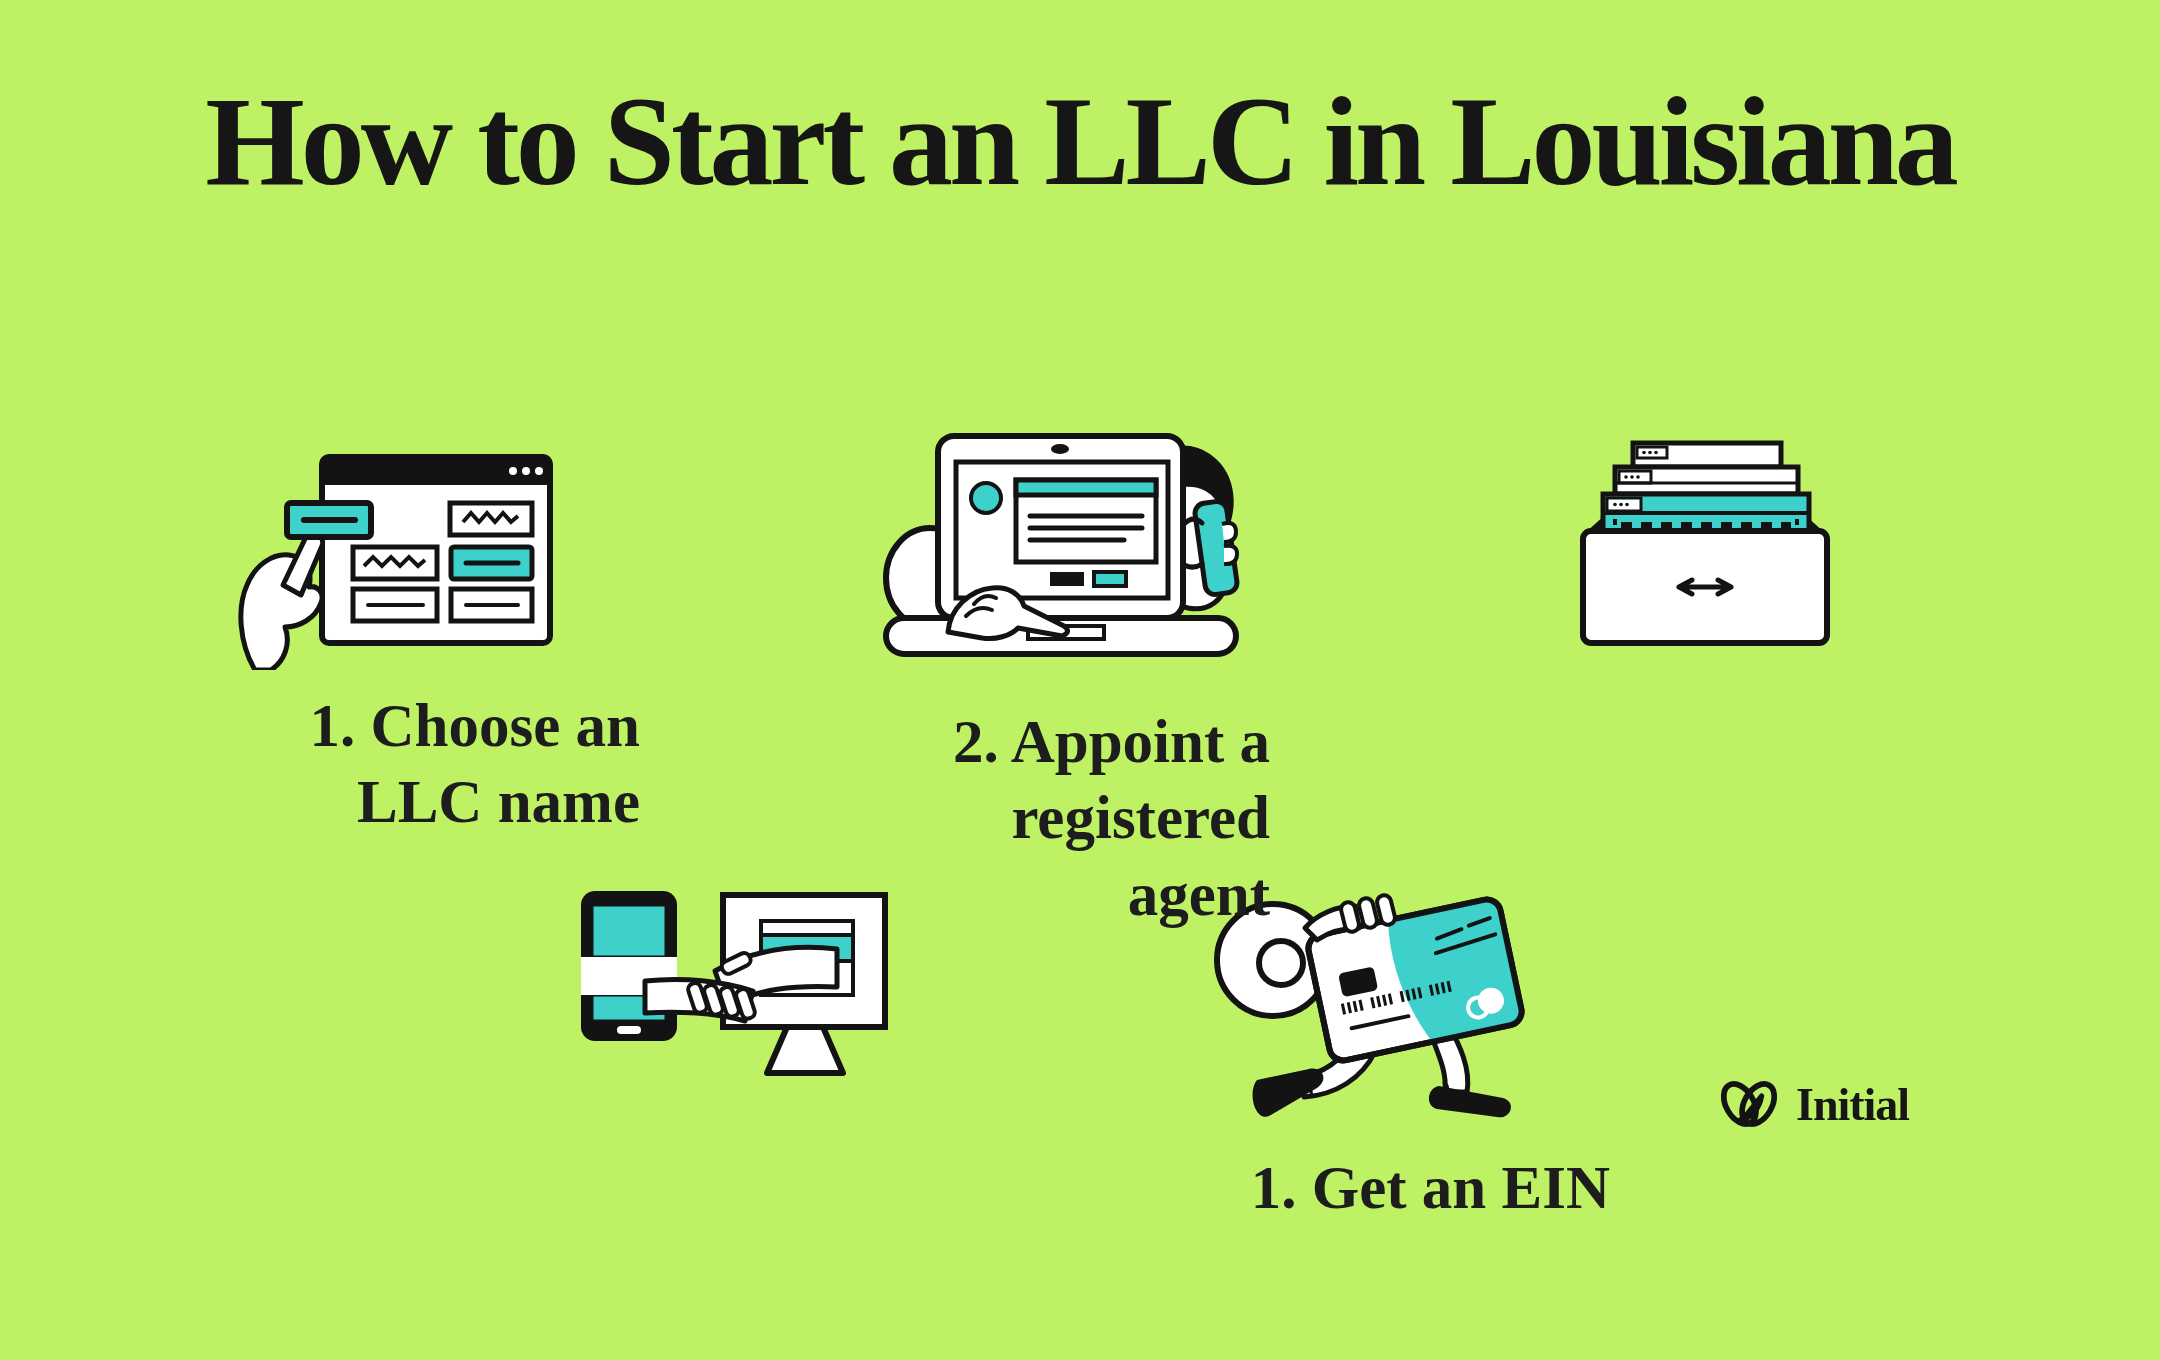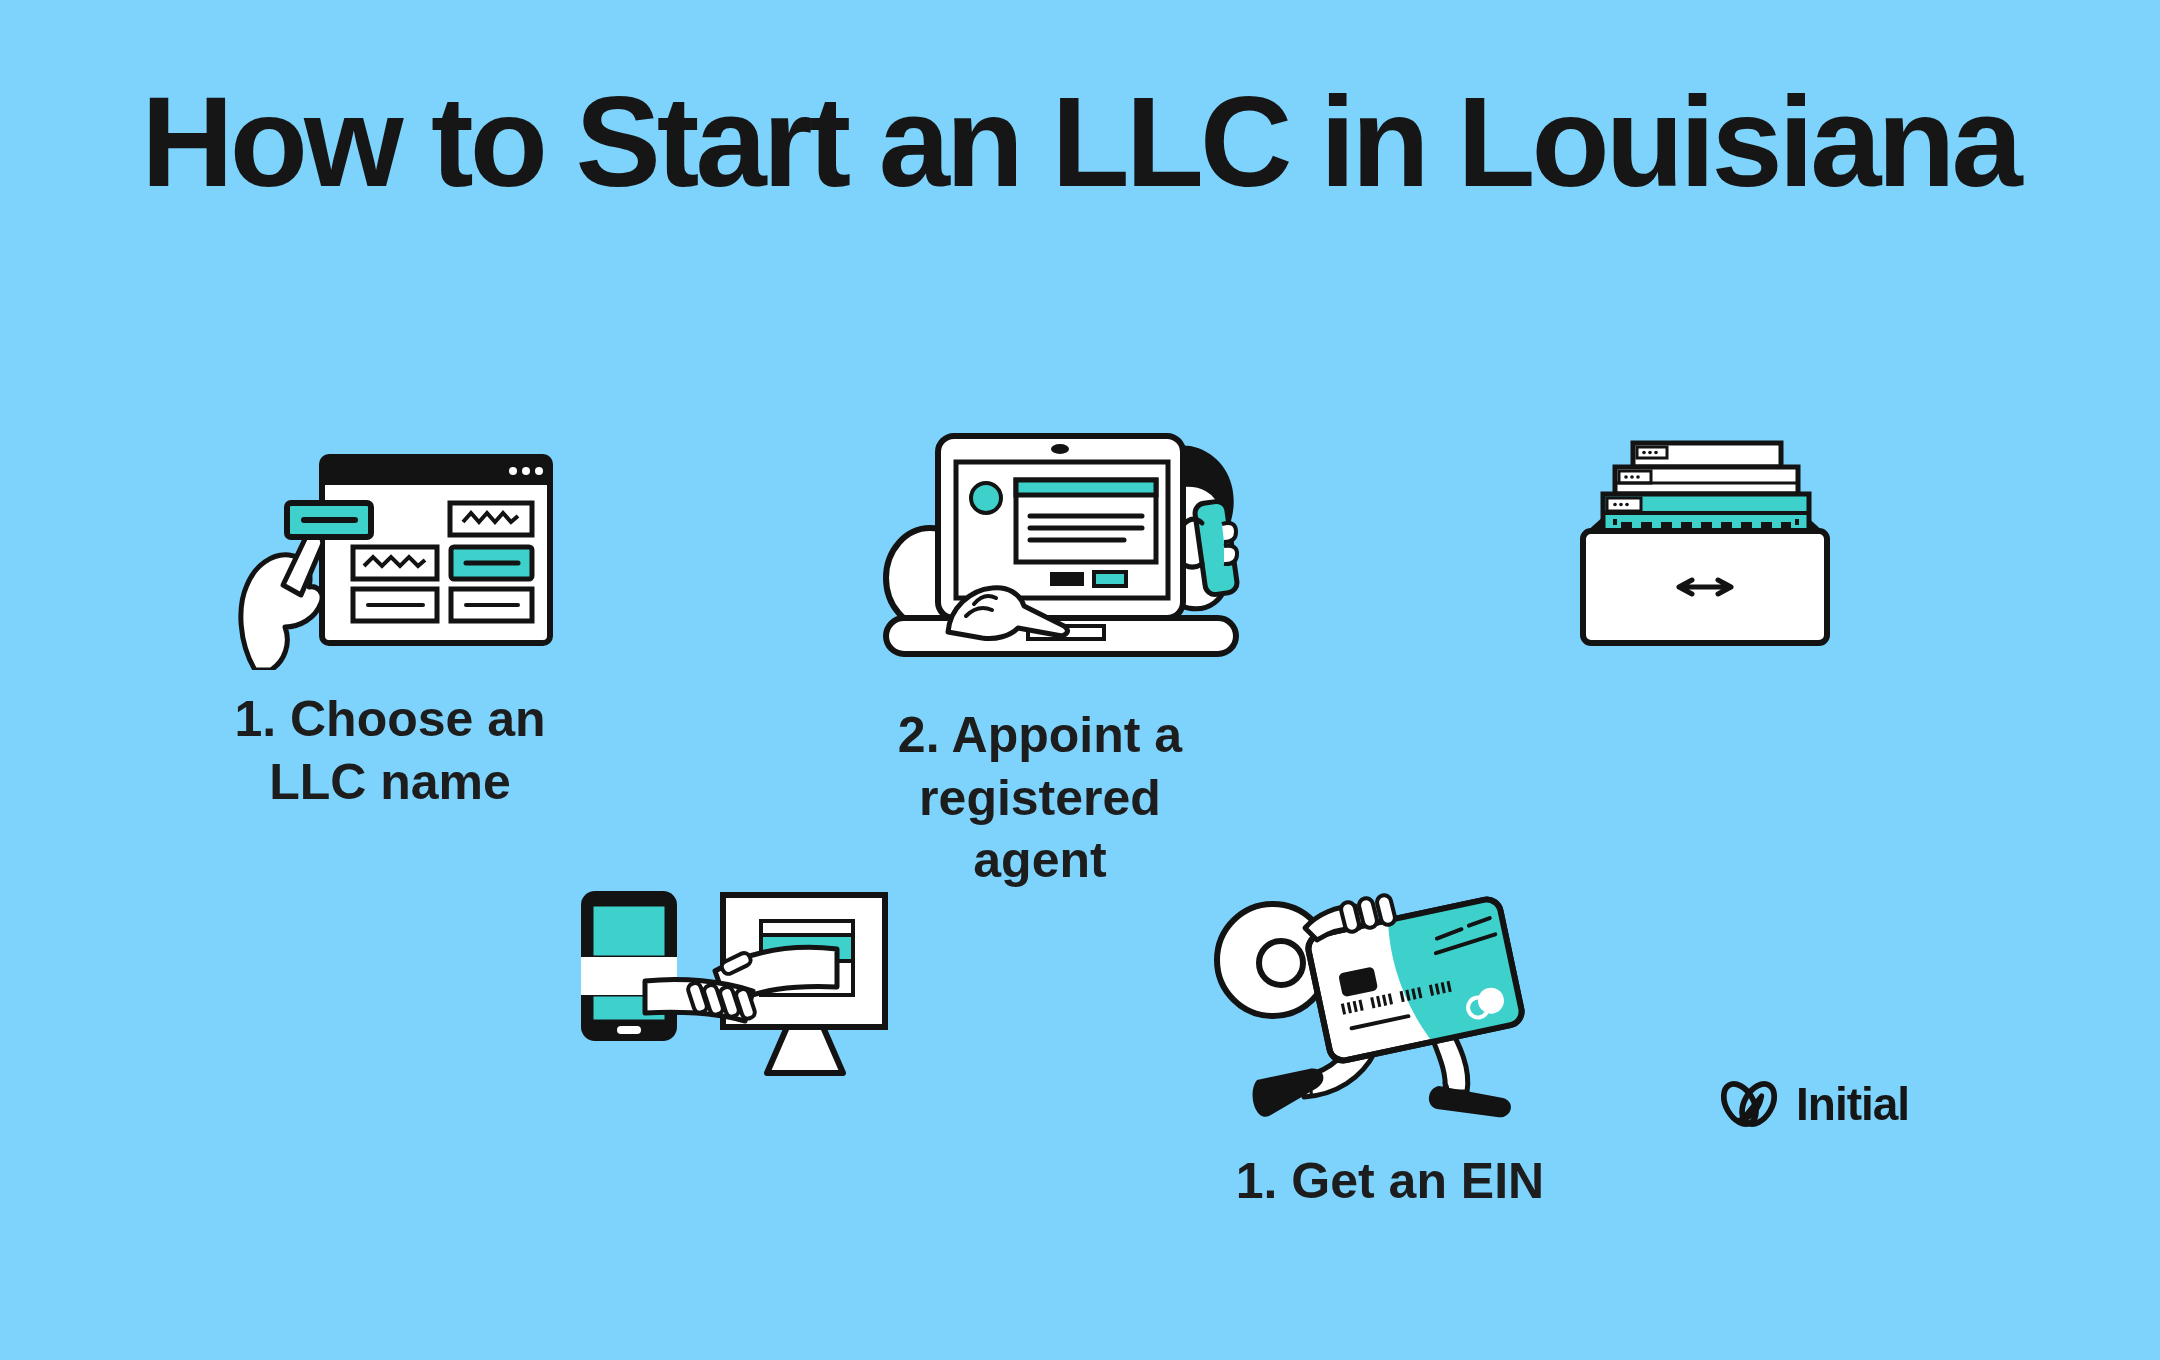--- a/index.html
+++ b/index.html
@@ -1,40 +1,40 @@
 <!DOCTYPE html>
 <html><head>
 <meta charset="utf-8">
 <style>
   html,body{margin:0;padding:0;background:#ffffff;}
   .canvas{
     position:relative;
     width:2160px;height:1360px;
-    background:#7dd3fc;
+    background:#bef264;
     overflow:hidden;
-    font-family:Liberation Sans, sans-serif;
+    font-family:Liberation Serif, serif;
     color:#1d1d1d;
   }
   .title{
     position:absolute;left:0;top:68px;width:2160px;
     text-align:center;
     font-size:128px;font-weight:700;letter-spacing:-4px;
     color:#161616;line-height:1.15;
   }
   .subtitle{
     position:absolute;left:0;top:252px;width:2160px;
     text-align:center;
     font-size:54px;font-weight:700;letter-spacing:2px;
     color:#1a7a80;
   }
   .illustration{position:absolute;}
   .caption{
     position:absolute;
-    text-align:center;
-    font-size:50px;font-weight:700;line-height:1.25;
+    text-align:right;
+    font-size:61px;font-weight:700;line-height:1.25;
     color:#1d1d1d;
   }
   .cap1{left:140px;top:688px;width:500px;}
   .cap2{left:810px;top:704px;width:460px;}
   .cap3{left:1440px;top:668px;width:540px;}
   .cap4{left:420px;top:1112px;width:640px;}
   .cap5{left:1170px;top:1150px;width:440px;}
   .ill1{left:225px;top:435px;width:340px;height:235px;}
   .ill2{left:878px;top:428px;width:370px;height:235px;}
   .ill3{left:1575px;top:435px;width:260px;height:215px;}

